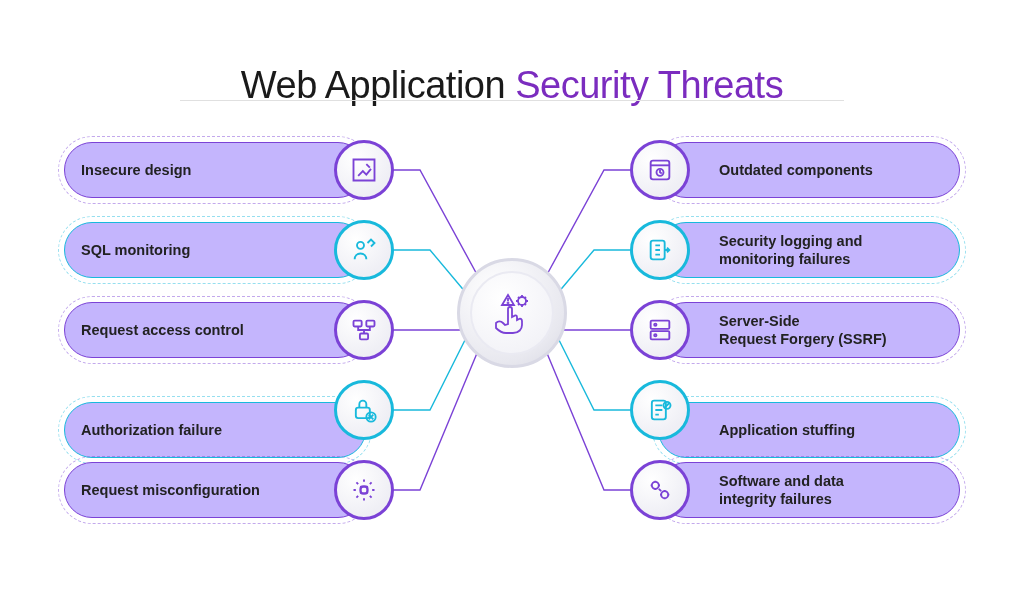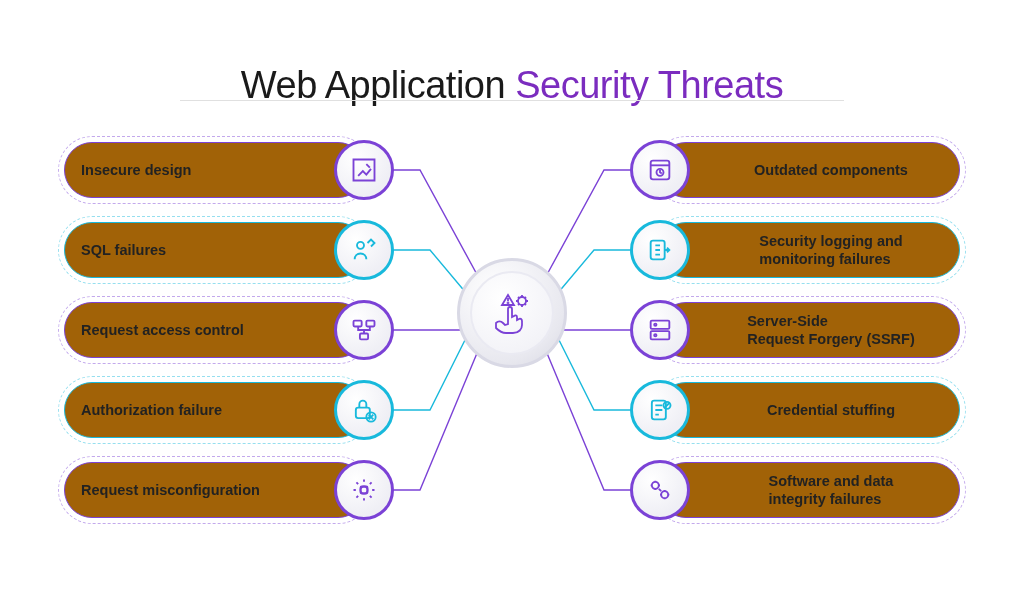--- a/index.html
+++ b/index.html
@@ -73,24 +73,24 @@
   .pill {
     position: absolute;
     height: 56px;
     display: flex;
     align-items: center;
     border-radius: 28px;
     padding: 0 16px;
     font-size: 14.5px;
     font-weight: 700;
     color: #222;
-    background: #a16207;
+    background: #c4b5fd;
   }
   .pill.left  { left: 64px;  width: 302px; justify-content: flex-start; padding-right: 60px; }
-  .pill.right { right: 64px; width: 302px; justify-content: center; padding-left: 60px; }
+  .pill.right { right: 64px; width: 302px; justify-content: flex-start; padding-left: 60px; }
 
   .pill.purple { border: 1.5px solid #7b42d6; }
   .pill.cyan   { border: 1.5px solid #18b9dc; }
 
   
   .pill::before {
     content: "";
     position: absolute;
     inset: -7px;
     border-radius: 34px;
@@ -121,21 +121,21 @@
   .ic svg { width: 28px; height: 28px; }
   .ic.purple { border: 3px solid #7b42d6; }
   .ic.cyan   { border: 3px solid #18b9dc; }
   .ic.purple svg { stroke: #7b42d6; }
   .ic.cyan   svg { stroke: #18b9dc; }
 
   
   .row1 { top: 142px; }
   .row2 { top: 222px; }
   .row3 { top: 302px; }
-  .row4 { top: 382px; }
+  .row4 { top: 402px; }
   .row5 { top: 462px; }
 
   
   .pill, .ic { z-index: 2; }
   .hub { z-index: 4; }
 
 </style>
 </head>
 <body>
 
@@ -179,21 +179,21 @@
 </div>
 <div class="ic purple" style="left:334px;top:140px">
   <svg viewBox="0 0 24 24" fill="none" stroke-width="1.6">
       <path d="M3 3h18v18H3z"></path>
       <path d="M7 17l4-4 3 3 4-5"></path>
       <path d="M14 7l3 3"></path>
     </svg>
 </div>
 
 <div class="pill left cyan row2">
-  <span class="label">SQL failures</span>
+  <span class="label">SQL monitoring</span>
 </div>
 <div class="ic cyan" style="left:334px;top:220px">
   <svg viewBox="0 0 24 24" fill="none" stroke-width="1.6">
       <circle cx="9" cy="8" r="3"></circle>
       <path d="M4 20c0-3 2-5 5-5s5 2 5 5"></path>
       <path d="M15 6l3-3 3 3-3 3"></path>
     </svg>
 </div>
 
 <div class="pill left purple row3">
@@ -260,21 +260,21 @@
 <div class="ic purple" style="left:630px;top:300px">
   <svg viewBox="0 0 24 24" fill="none" stroke-width="1.6">
       <rect x="4" y="4" width="16" height="7" rx="1"></rect>
       <rect x="4" y="13" width="16" height="7" rx="1"></rect>
       <circle cx="8" cy="7.5" r="1"></circle>
       <circle cx="8" cy="16.5" r="1"></circle>
     </svg>
 </div>
 
 <div class="pill right cyan row4">
-  <span class="label">Credential stuffing</span>
+  <span class="label">Application stuffing</span>
 </div>
 <div class="ic cyan" style="left:630px;top:380px">
   <svg viewBox="0 0 24 24" fill="none" stroke-width="1.6">
       <rect x="5" y="4" width="12" height="16" rx="2"></rect>
       <path d="M8 8h6M8 12h6M8 16h3"></path>
       <circle cx="18" cy="8" r="3"></circle>
       <path d="M16 10l4-4"></path>
     </svg>
 </div>
 

